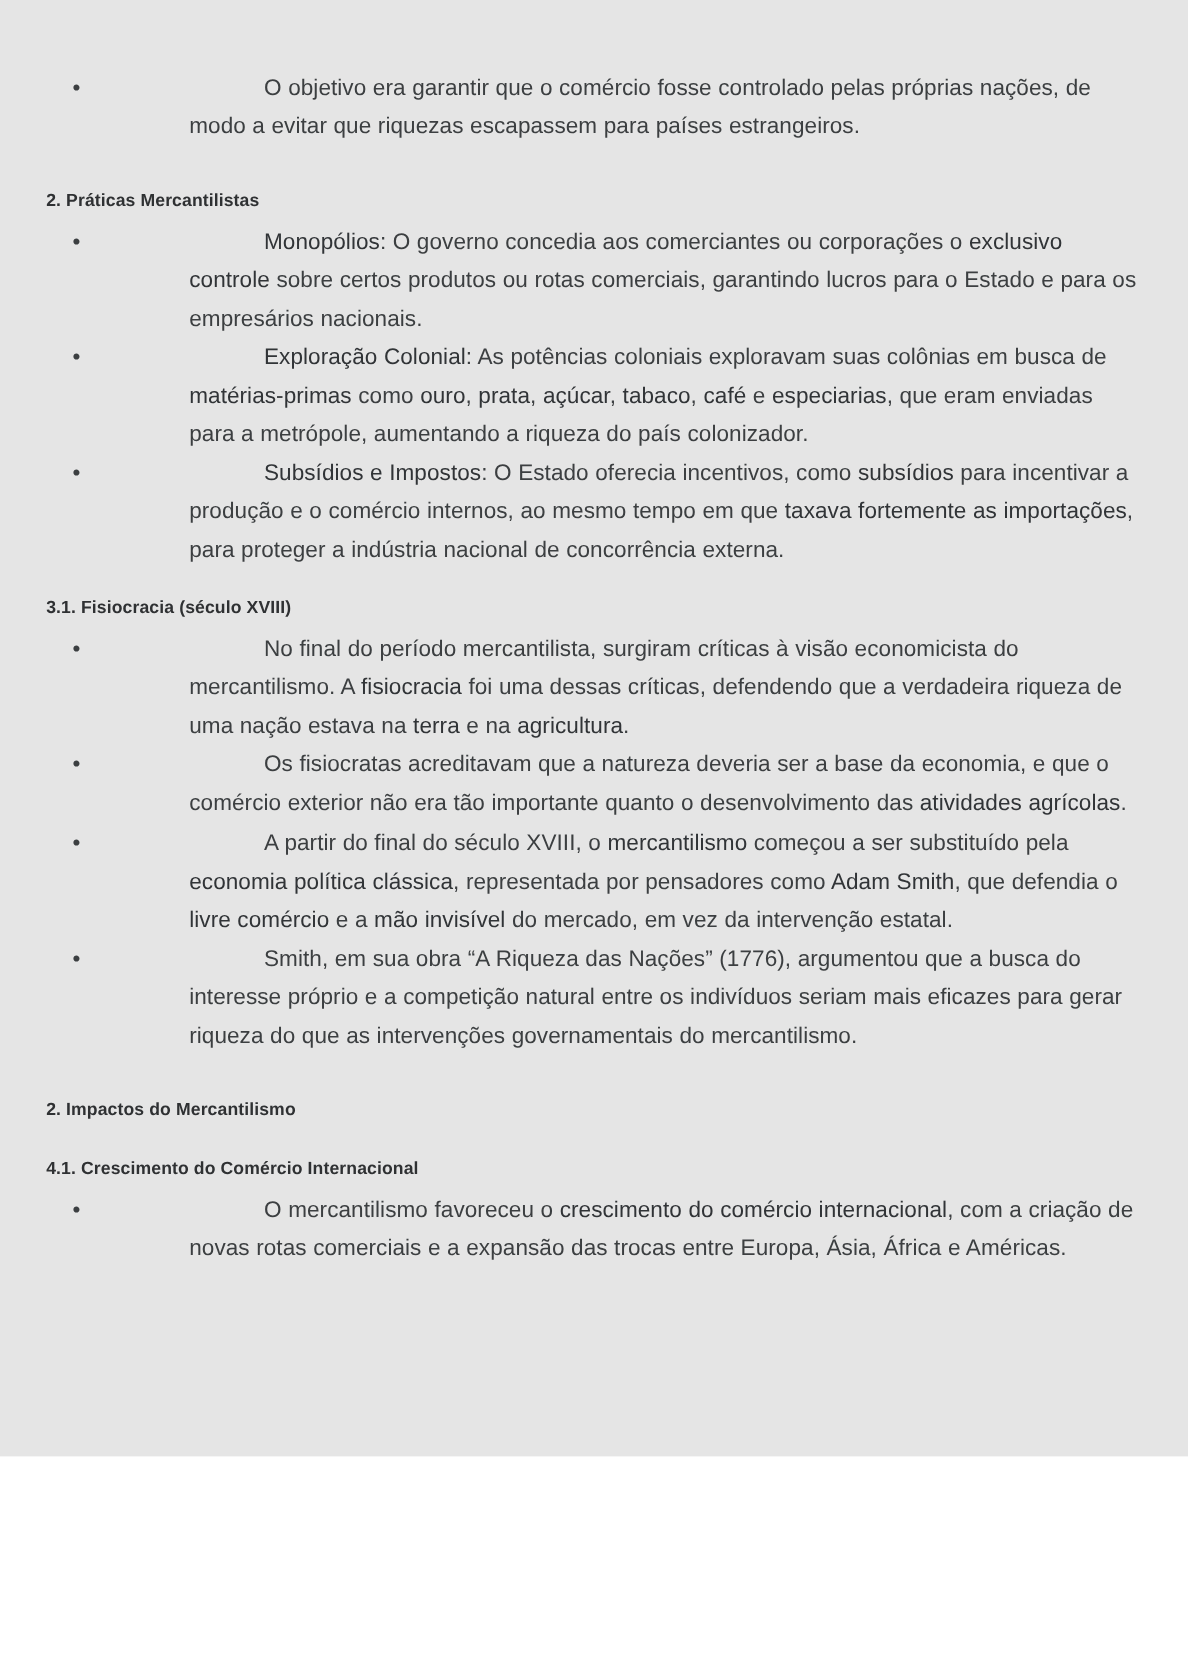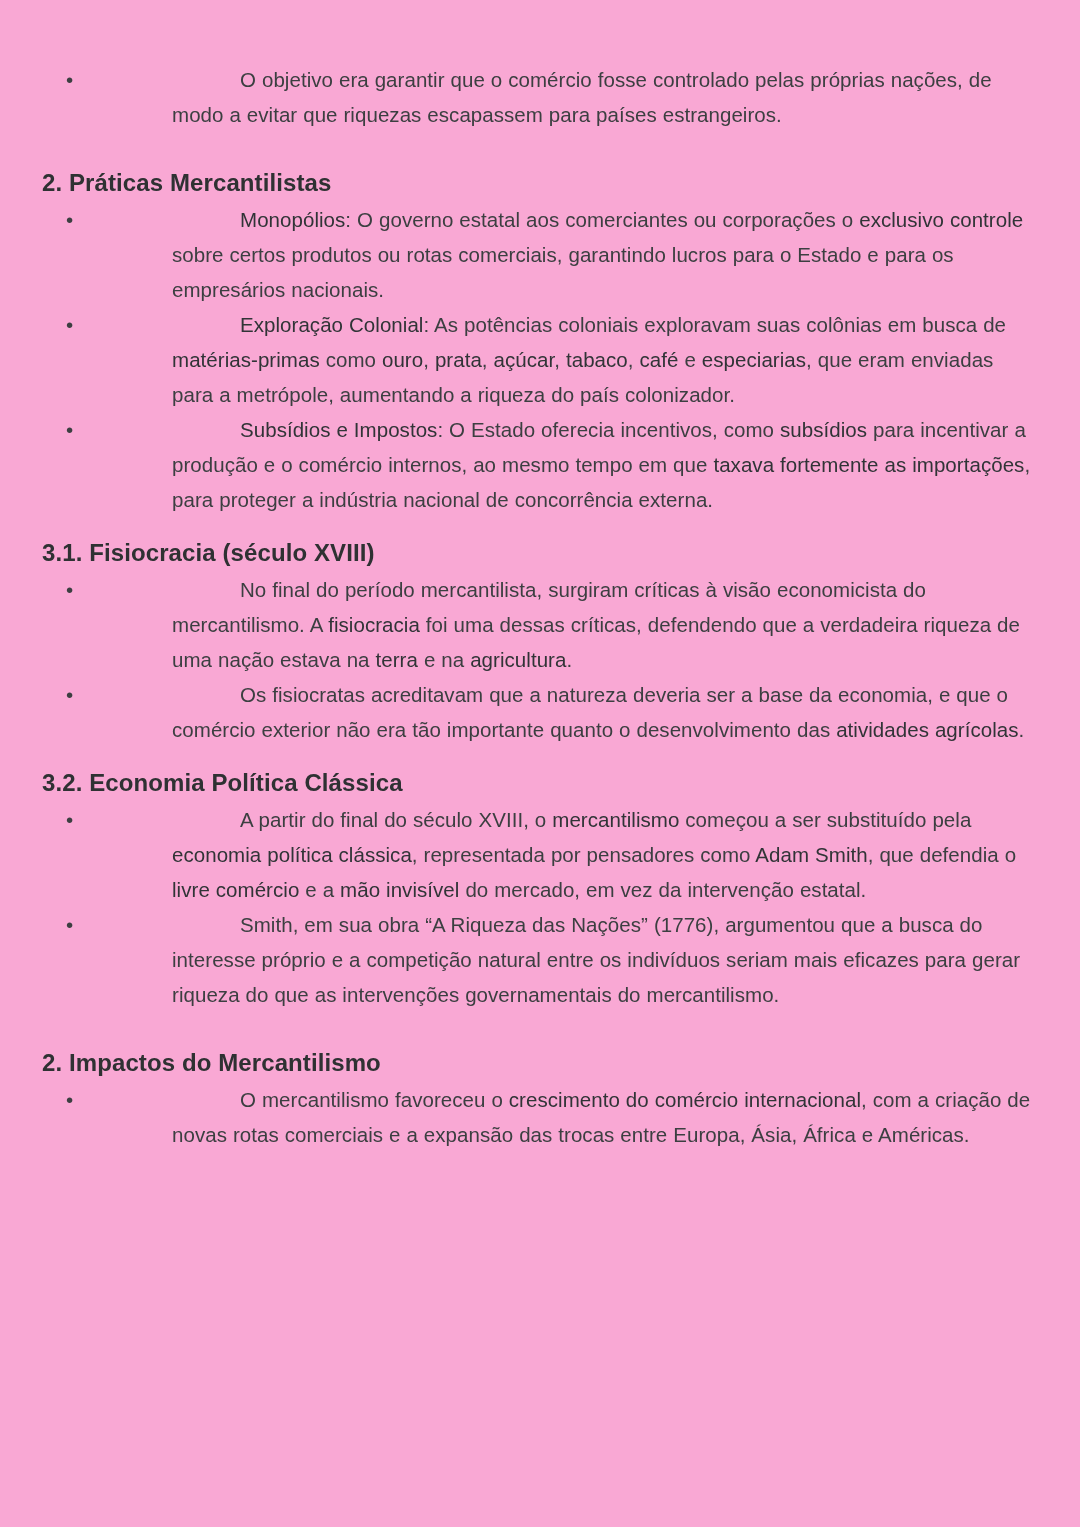--- a/index.html
+++ b/index.html
@@ -13,33 +13,33 @@
     height: 1527px;
     font-family: "Liberation Sans", "DejaVu Sans", sans-serif;
     color: #3c3f41;
     -webkit-font-smoothing: antialiased;
     overflow: hidden;
   }
 
   .page {
     position: relative;
     width: 1080px;
-    height: 1527px;
+    height: 1324px;
     box-sizing: border-box;
     padding: 62px 44px 0 42px;
-    background: #f9a8d4;
+    background: #e5e5e5;
   }
 
   .doc-body {
     width: 994px;
   }
 
   
   .heading {
-    font-size: 24px;
+    font-size: 16px;
     font-weight: 700;
     color: #2f3133;
     line-height: 34px;
     letter-spacing: 0.1px;
     margin: 0;
     padding: 0;
     text-indent: 0;
   }
   .heading.h-level1 { margin-top: 34px; margin-bottom: 0; }
   .heading.h-level2 { margin-top: 19px; margin-bottom: 0; }
@@ -77,25 +77,25 @@
     color: #313437;
   }
 </style>
 </head>
 <body>
 
 <div class="page">
   <div class="doc-body" id="doc-body">
       <div class="bullet-para block"><span class="bullet-dot">•</span><span class="bullet-gap"></span><span>O objetivo era garantir que o comércio fosse controlado pelas próprias nações, de modo a evitar que riquezas escapassem para países estrangeiros.</span></div>
       <div class="heading h-level1">2. Práticas Mercantilistas</div>
-      <div class="bullet-para block after-heading"><span class="bullet-dot">•</span><span class="bullet-gap"></span><b>Monopólios</b><span>: O governo estatal aos comerciantes ou corporações o </span><b>exclusivo controle</b><span> sobre certos produtos ou rotas comerciais, garantindo lucros para o Estado e para os empresários nacionais.</span></div>
+      <div class="bullet-para block after-heading"><span class="bullet-dot">•</span><span class="bullet-gap"></span><b>Monopólios</b><span>: O governo concedia aos comerciantes ou corporações o </span><b>exclusivo controle</b><span> sobre certos produtos ou rotas comerciais, garantindo lucros para o Estado e para os empresários nacionais.</span></div>
       <div class="bullet-para block stacked"><span class="bullet-dot">•</span><span class="bullet-gap"></span><b>Exploração Colonial</b><span>: As potências coloniais exploravam suas colônias em busca de </span><b>matérias-primas</b><span> como </span><b>ouro</b><span>, </span><b>prata</b><span>, </span><b>açúcar</b><span>, </span><b>tabaco</b><span>, </span><b>café</b><span> e </span><b>especiarias</b><span>, que eram enviadas para a metrópole, aumentando a riqueza do país colonizador.</span></div>
       <div class="bullet-para block stacked"><span class="bullet-dot">•</span><span class="bullet-gap"></span><b>Subsídios e Impostos</b><span>: O Estado oferecia incentivos, como </span><b>subsídios</b><span> para incentivar a produção e o comércio internos, ao mesmo tempo em que </span><b>taxava fortemente as importações</b><span>, para proteger a indústria nacional de concorrência externa.</span></div>
       <div class="heading h-level2">3.1. Fisiocracia (século XVIII)</div>
       <div class="bullet-para block after-heading"><span class="bullet-dot">•</span><span class="bullet-gap"></span><span>No final do período mercantilista, surgiram críticas à visão economicista do mercantilismo. A </span><b>fisiocracia</b><span> foi uma dessas críticas, defendendo que a verdadeira riqueza de uma nação estava na </span><b>terra</b><span> e na </span><b>agricultura</b><span>.</span></div>
       <div class="bullet-para block stacked"><span class="bullet-dot">•</span><span class="bullet-gap"></span><span>Os fisiocratas acreditavam que a natureza deveria ser a base da economia, e que o comércio exterior não era tão importante quanto o desenvolvimento das </span><b>atividades agrícolas</b><span>.</span></div>
-      <div class="heading h-level2">3.2. Economia Política Clássica</div>
       <div class="bullet-para block after-heading"><span class="bullet-dot">•</span><span class="bullet-gap"></span><span>A partir do final do século XVIII, o </span><b>mercantilismo</b><span> começou a ser substituído pela </span><b>economia política clássica</b><span>, representada por pensadores como </span><b>Adam Smith</b><span>, que defendia o </span><b>livre comércio</b><span> e a </span><b>mão invisível</b><span> do mercado, em vez da intervenção estatal.</span></div>
       <div class="bullet-para block stacked"><span class="bullet-dot">•</span><span class="bullet-gap"></span><span>Smith, em sua obra “A Riqueza das Nações” (1776), argumentou que a busca do interesse próprio e a competição natural entre os indivíduos seriam mais eficazes para gerar riqueza do que as intervenções governamentais do mercantilismo.</span></div>
       <div class="heading h-level1">2. Impactos do Mercantilismo</div>
+      <div class="heading h-level2">4.1. Crescimento do Comércio Internacional</div>
       <div class="bullet-para block after-heading"><span class="bullet-dot">•</span><span class="bullet-gap"></span><span>O mercantilismo favoreceu o </span><b>crescimento do comércio internacional</b><span>, com a criação de novas rotas comerciais e a expansão das trocas entre Europa, Ásia, África e Américas.</span></div>
     </div>
 </div>
 
 </body></html>

